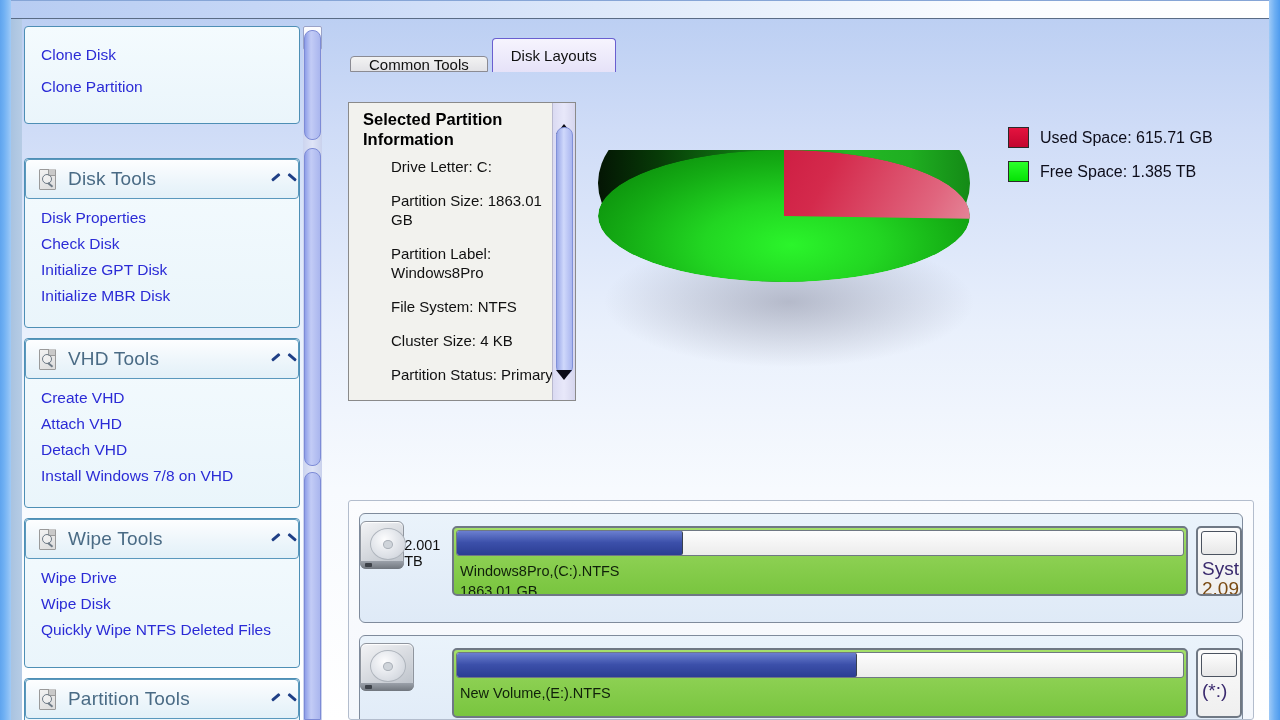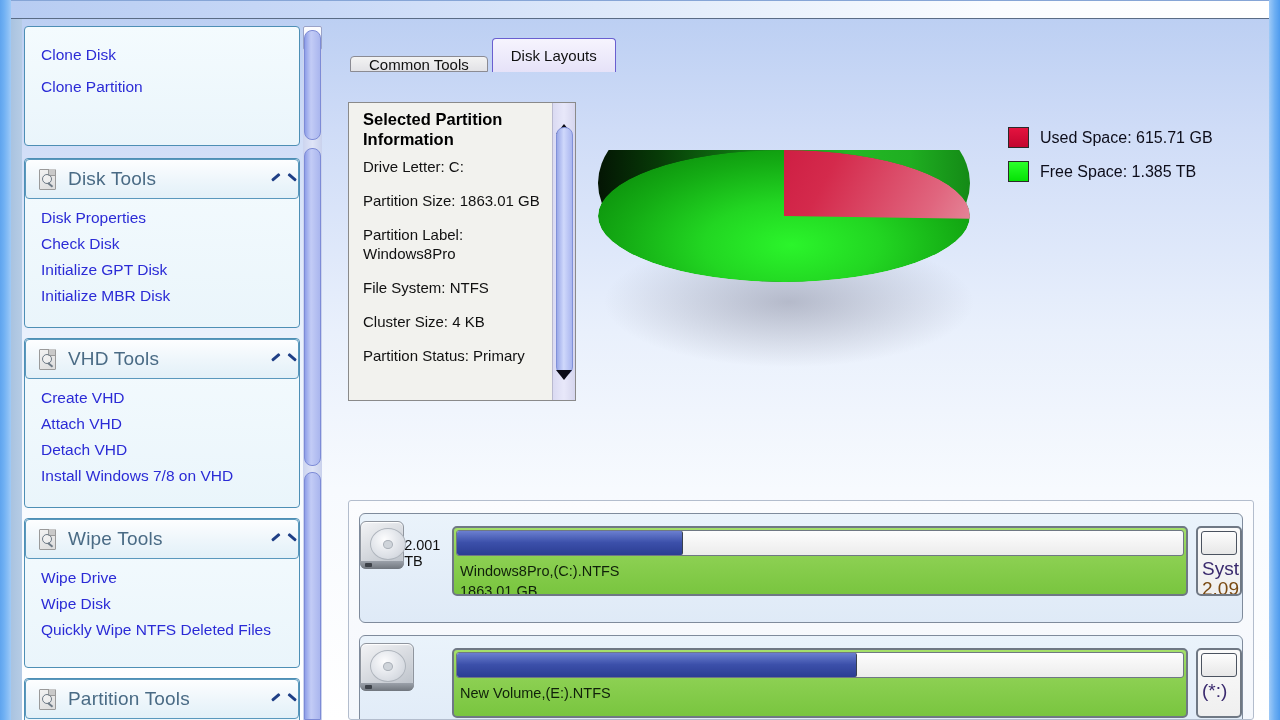--- a/index.html
+++ b/index.html
@@ -78,21 +78,21 @@
   .tab.active{background:linear-gradient(180deg,#f6f4fe 0%,#e6e2f8 100%);
      border:1px solid #6a5fd0;border-bottom:none;height:34px;margin-left:4px;}
 
   
   .infobox{position:absolute;left:348px;top:102px;width:228px;height:299px;box-sizing:border-box;
      background:#f2f2ee;border:1px solid #8a8a8a;overflow:hidden;}
   .infobox .content{position:absolute;left:8px;top:0;width:205px;padding:6px 6px 0 6px;box-sizing:border-box;}
   .info-title{font-size:16.5px;font-weight:bold;color:#000;line-height:20px;margin-bottom:8px;
      font-family:"Liberation Sans", sans-serif;}
   .info-row{font-size:15px;color:#111;line-height:19px;margin-bottom:15px;
-     font-family:"Liberation Sans", sans-serif;}
+     font-family:"Liberation Sans", sans-serif;margin-left:28px;}
   .ib-sb{position:absolute;right:0;top:0;width:23px;height:297px;
      background:linear-gradient(90deg,#dadaf2 0%,#e8e8fa 50%,#d6d6ee 100%);border-left:1px solid #b9b9cf;box-sizing:border-box;}
   .ib-arrow{position:absolute;left:3px;width:17px;height:16px;}
   .ib-arrow.up{top:4px;}
   .ib-arrow.down{bottom:4px;}
   .ib-arrow .tri-u{width:0;height:0;border-left:8px solid transparent;border-right:8px solid transparent;border-bottom:10px solid #0d0d18;}
   .ib-arrow .tri-d{width:0;height:0;border-left:8px solid transparent;border-right:8px solid transparent;border-top:10px solid #0d0d18;}
   .ib-thumb{position:absolute;left:3px;top:24px;width:17px;height:248px;border-radius:8px;box-sizing:border-box;
      background:linear-gradient(90deg,#9aa8e8 0%,#cfd8fb 45%,#aab6ef 100%);border:1px solid #8090d8;}
 
@@ -165,21 +165,21 @@
   <div class="border-left"></div>
   <div class="border-left2"></div>
   <div class="border-right"></div>
 
   <div class="topbar">
     <div class="topbar-inner"></div>
   </div>
 
   <div class="sidebar">
 
-    <div class="panel" style="top:6px;height:120px;">
+    <div class="panel" style="top:6px;height:98px;">
       <div class="panel-body" style="padding-top:12px;">
         <div class="link wide">Clone Disk</div>
         <div class="link wide">Clone Partition</div>
       </div>
     </div>
 
     <div class="panel" style="top:138px;height:170px;">
       <div class="panel-header">
         <span class="grp-icon">
           <span class="pg"></span>

